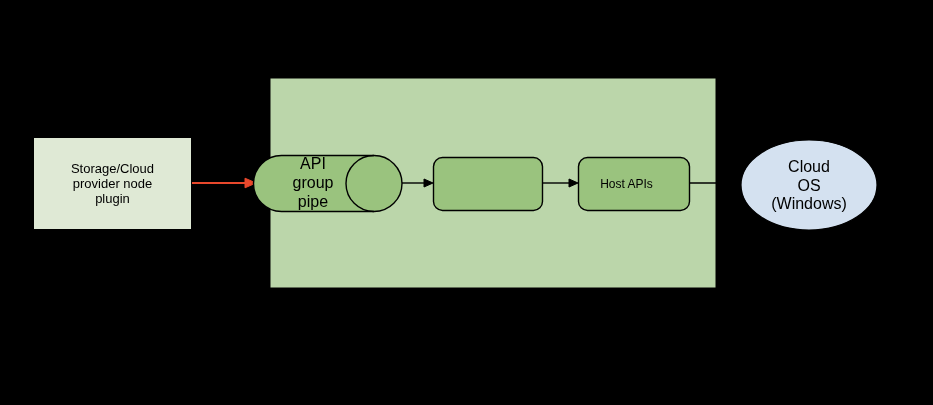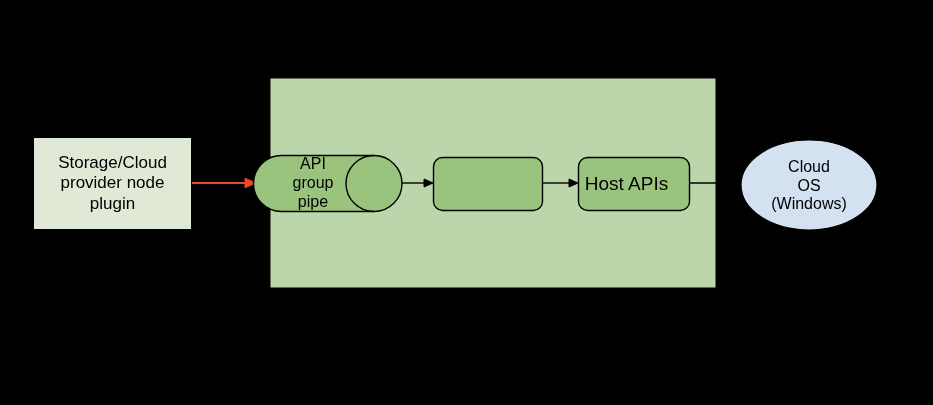--- a/index.html
+++ b/index.html
@@ -33,21 +33,21 @@
     line-height: 1.18;
     white-space: pre-line;
     pointer-events: none;
   }
   
   #plugin-label {
     left: 33px;
     top: 137px;
     width: 159px;
     height: 93px;
-    font-size: 17px;
+    font-size: 13px;
   }
   
   #pipe-label {
     left: 253px;
     top: 155px;
     width: 120px;
     height: 57px;
     font-size: 16px;
   }
   
@@ -57,21 +57,21 @@
     width: 110px;
     height: 54px;
     font-size: 16px;
   }
   
   #hostapis-label {
     left: 578px;
     top: 157px;
     width: 97px;
     height: 54px;
-    font-size: 19px;
+    font-size: 12px;
   }
   
   #container-caption {
     left: 271px;
     top: 249px;
     width: 444px;
     height: 30px;
     font-size: 17px;
     margin-top: 32px;
   }

